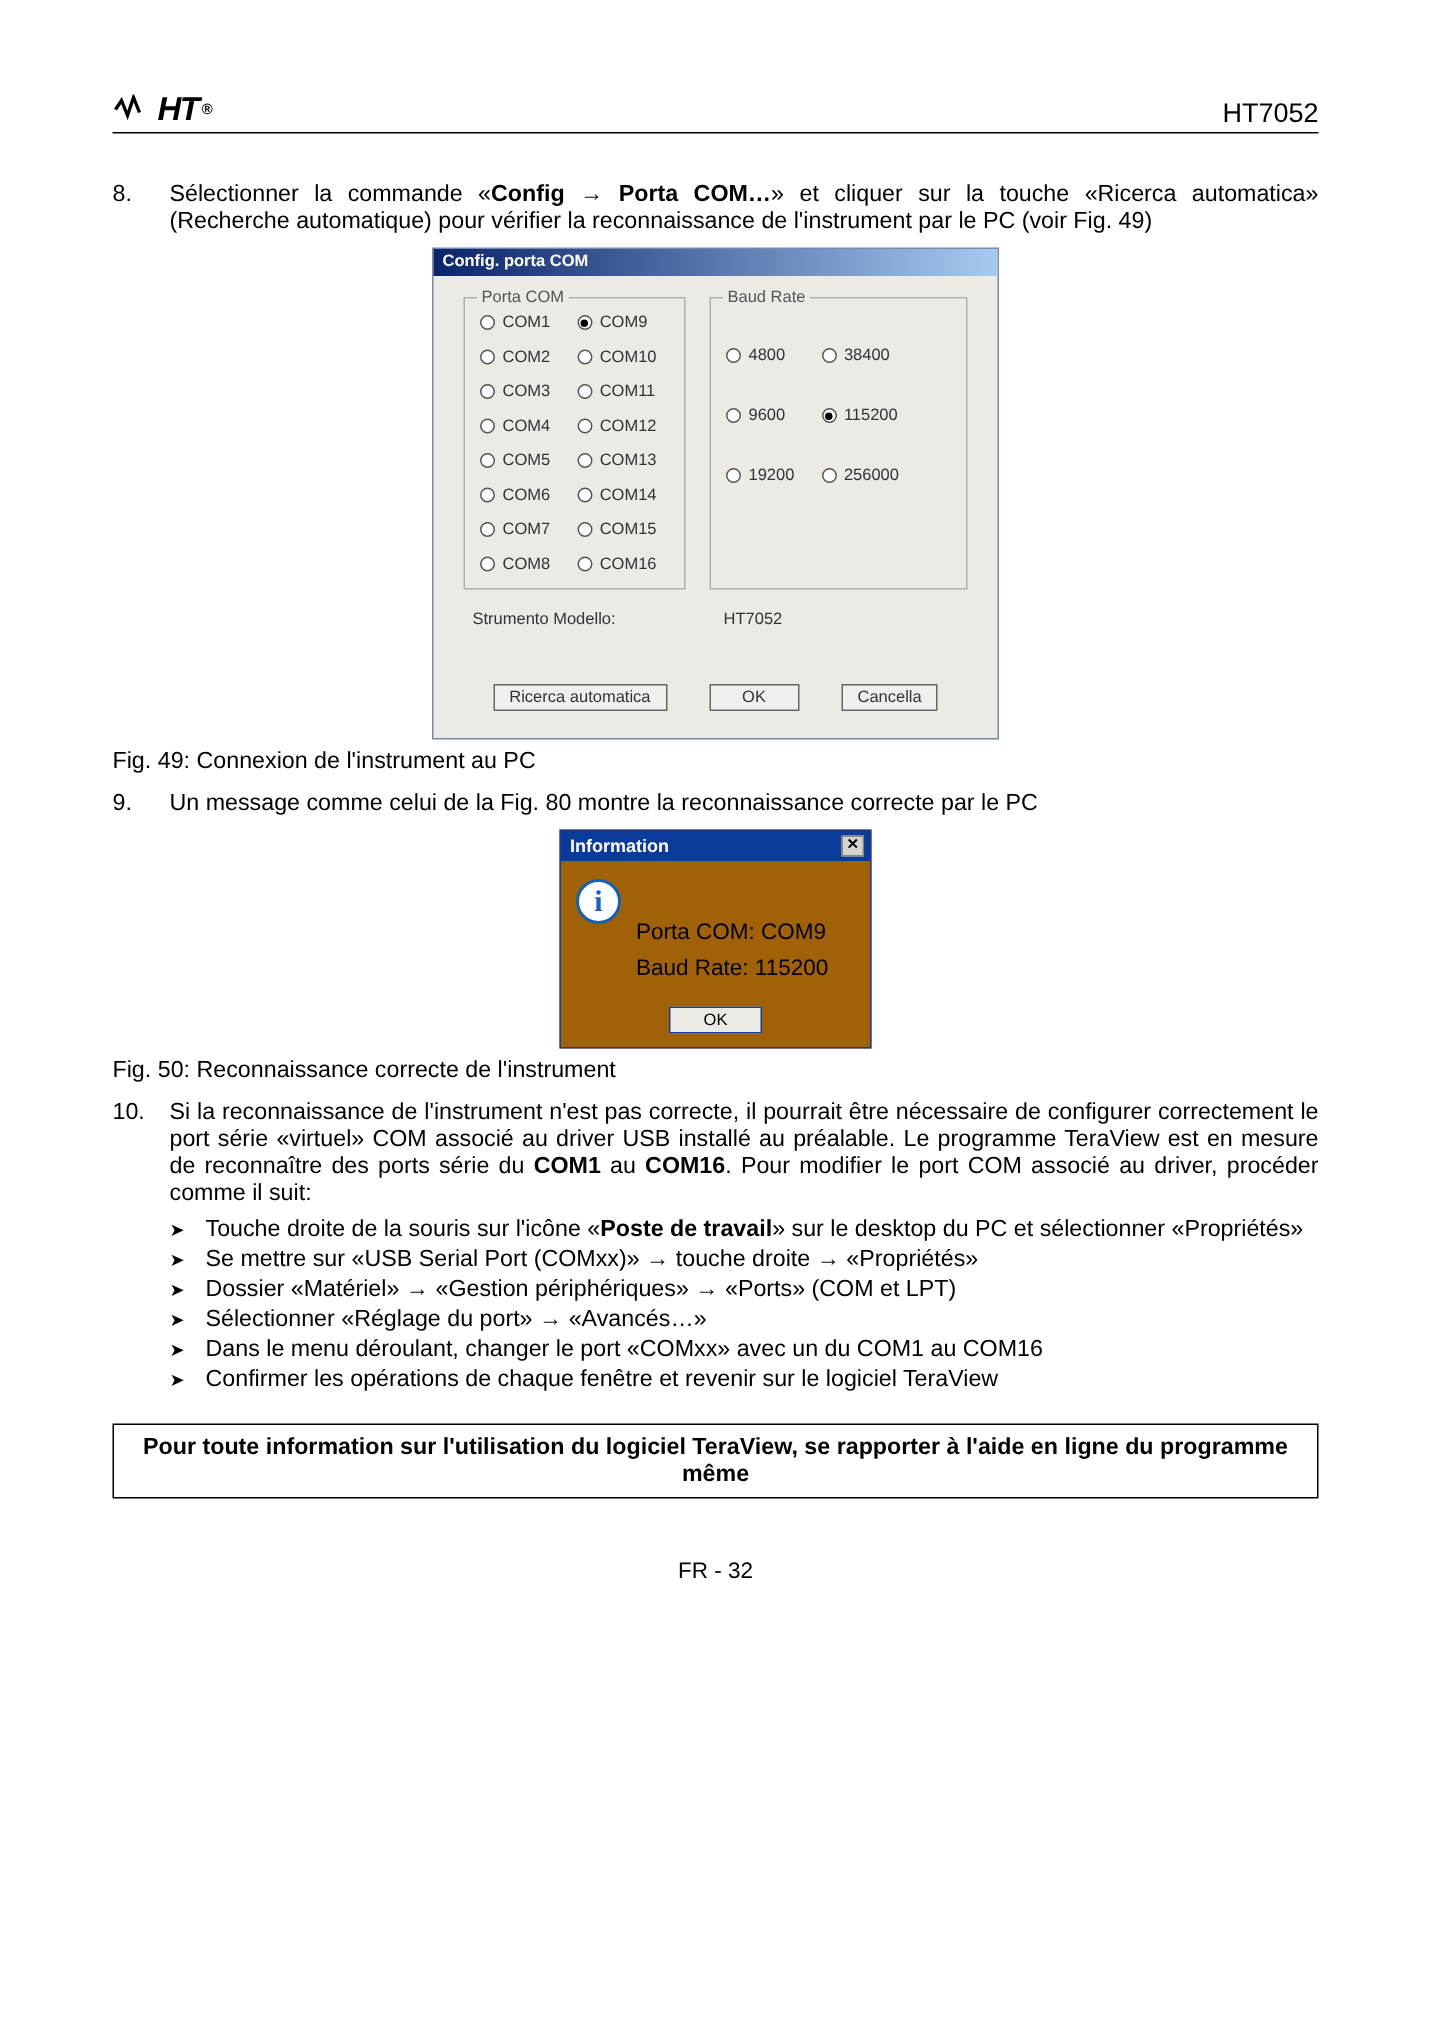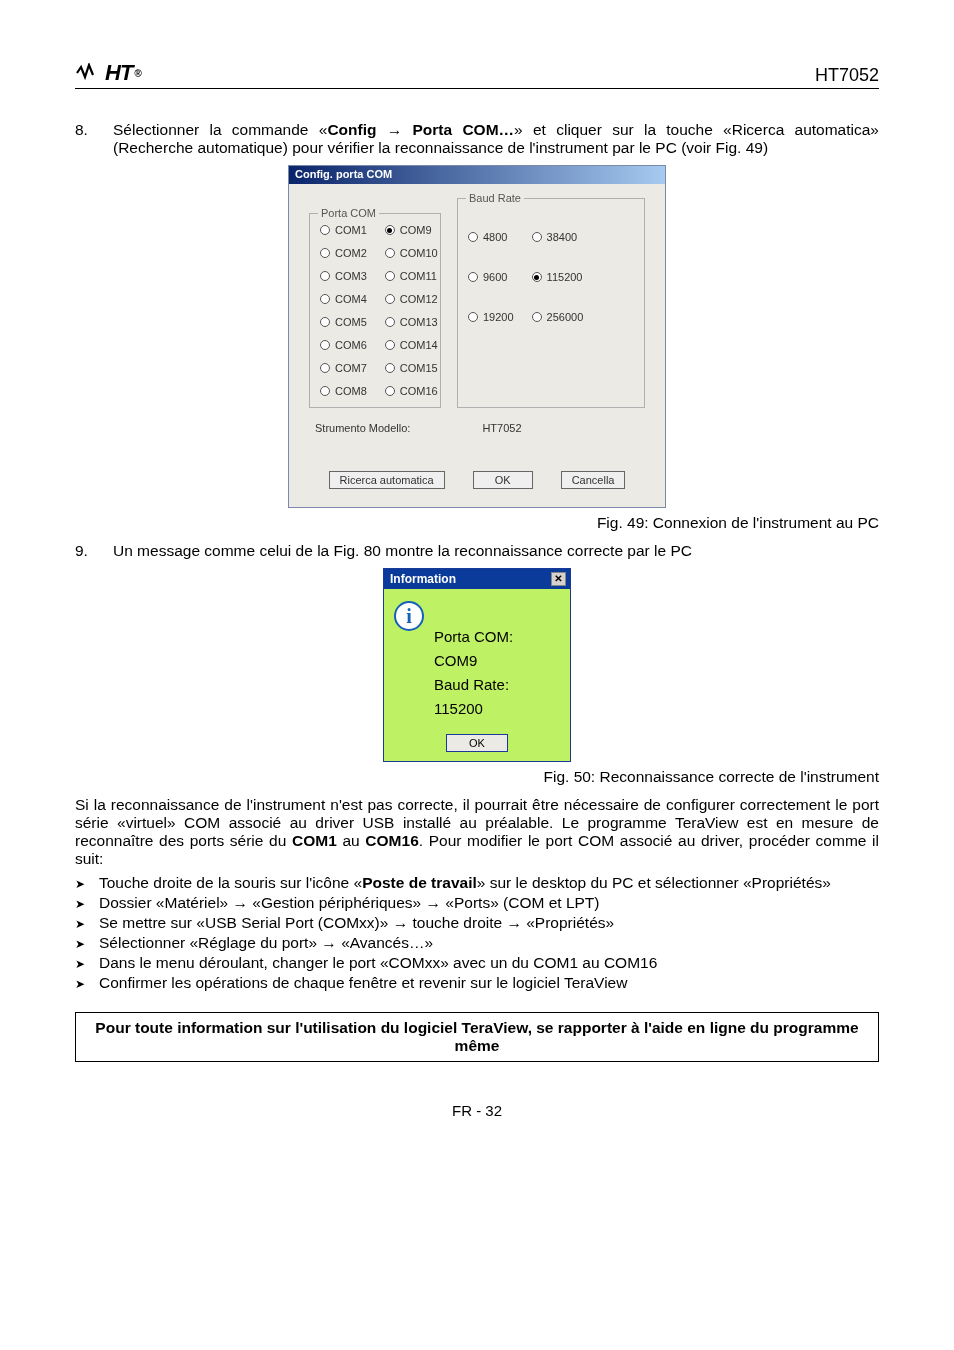--- a/index.html
+++ b/index.html
@@ -42,21 +42,21 @@
   }
   ol.main-list > li {
     display: flex;
     gap: 10px;
     text-align: justify;
     margin-bottom: 4px;
   }
   ol.main-list > li .num { flex: 0 0 28px; }
   ol.main-list > li .txt { flex: 1; }
   .bold { font-weight: bold; }
-  .caption { text-align: right; margin: 6px 0 10px 0; }
+  .caption { text-align: left; margin: 6px 0 10px 0; }
   .fig-wrap { text-align: center; margin: 8px 0 2px 0; }
 
   
   .dlg1 {
     display: inline-block;
     width: 378px;
     border: 1px solid #7a8aa8;
     background: #eceae5;
     text-align: left;
     font-size: 11px;
@@ -80,21 +80,21 @@
   }
   .group .legend {
     position: absolute;
     top: -7px;
     left: 8px;
     background: #eceae5;
     padding: 0 3px;
     font-size: 11px;
     color: #555;
   }
-  .porta-com { width: 132px; margin-top: 15px; }
+  .porta-com { width: 148px; }
   .baud { flex:1; }
   .radio-cols { display: flex; gap: 18px; }
   .radio-col { display: flex; flex-direction: column; gap: 11px; }
   .radio-col.spaced { gap: 28px; padding-top: 22px; }
   .radio-item { display: flex; align-items: center; gap: 5px; font-size: 11px; color:#333; }
   .radio-item .circ {
     width: 10px; height: 10px; border: 1px solid #555; border-radius: 50%;
     display: inline-flex; align-items: center; justify-content: center;
     background:#fff;
   }
@@ -110,23 +110,23 @@
     padding:2px 10px;
     min-width:60px;
     text-align:center;
     margin-top:19px;
   }
   .winbtn.wide { min-width: 96px; }
 
   
   .dlg2 {
     display:inline-block;
-    width: 188px;
+    width: 208px;
     border:1px solid #1a3a9a;
-    background:#bef264;
+    background:#a16207;
     text-align:left;
     font-size:11px;
   }
   .dlg2 .titlebar2 {
     background:#0a3a9a;
     color:#fff;
     font-weight:bold;
     padding:3px 4px 3px 6px;
     font-size:12px;
     display:flex;
@@ -350,34 +350,35 @@
         <div class="ok-row">
           <span class="okbtn">OK</span>
         </div>
       </div>
     </div>
   </div>
   <div class="caption">Fig. 50: Reconnaissance correcte de l'instrument</div>
 
   <ol class="main-list">
     <li>
+      <span class="num">10.</span>
       <span class="txt">
         <span>Si la reconnaissance de l'instrument n'est pas correcte, il pourrait être nécessaire de configurer correctement le port série «virtuel» COM associé au driver USB installé au préalable. Le programme TeraView est en mesure de reconnaître des ports série du </span><span class="bold">COM1</span><span> au </span><span class="bold">COM16</span><span>. Pour modifier le port COM associé au driver, procéder comme il suit:</span>
         <ul class="sublist">
           <li>
               <span class="arrow tri"></span>
               <span class="stxt"><span>Touche droite de la souris sur l'icône «</span><span class="bold">Poste de travail</span><span>» sur le desktop du PC et sélectionner «Propriétés»</span></span>
             </li>
           <li>
               <span class="arrow tri"></span>
+              <span class="stxt">Se mettre sur «USB Serial Port (COMxx)» → touche droite → «Propriétés»</span>
+            </li>
+          <li>
+              <span class="arrow tri"></span>
               <span class="stxt">Dossier «Matériel» → «Gestion périphériques» → «Ports» (COM et LPT)</span>
-            </li>
-          <li>
-              <span class="arrow tri"></span>
-              <span class="stxt">Se mettre sur «USB Serial Port (COMxx)» → touche droite → «Propriétés»</span>
             </li>
           <li>
               <span class="arrow tri"></span>
               <span class="stxt">Sélectionner «Réglage du port» → «Avancés…»</span>
             </li>
           <li>
               <span class="arrow tri"></span>
               <span class="stxt">Dans le menu déroulant, changer le port «COMxx» avec un du COM1 au COM16</span>
             </li>
           <li>

